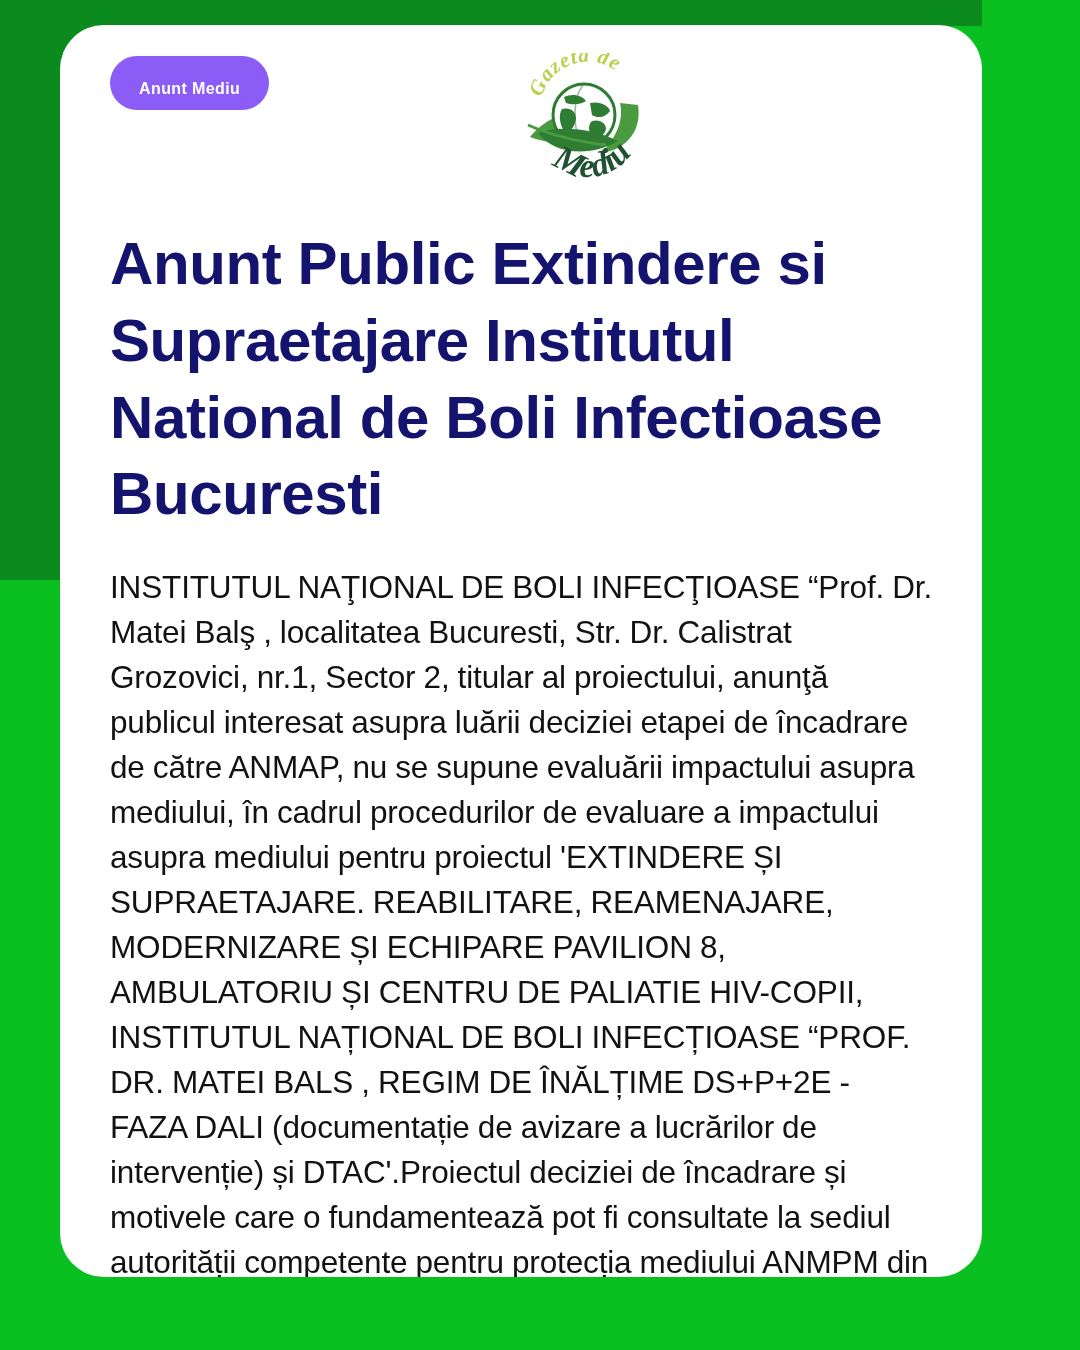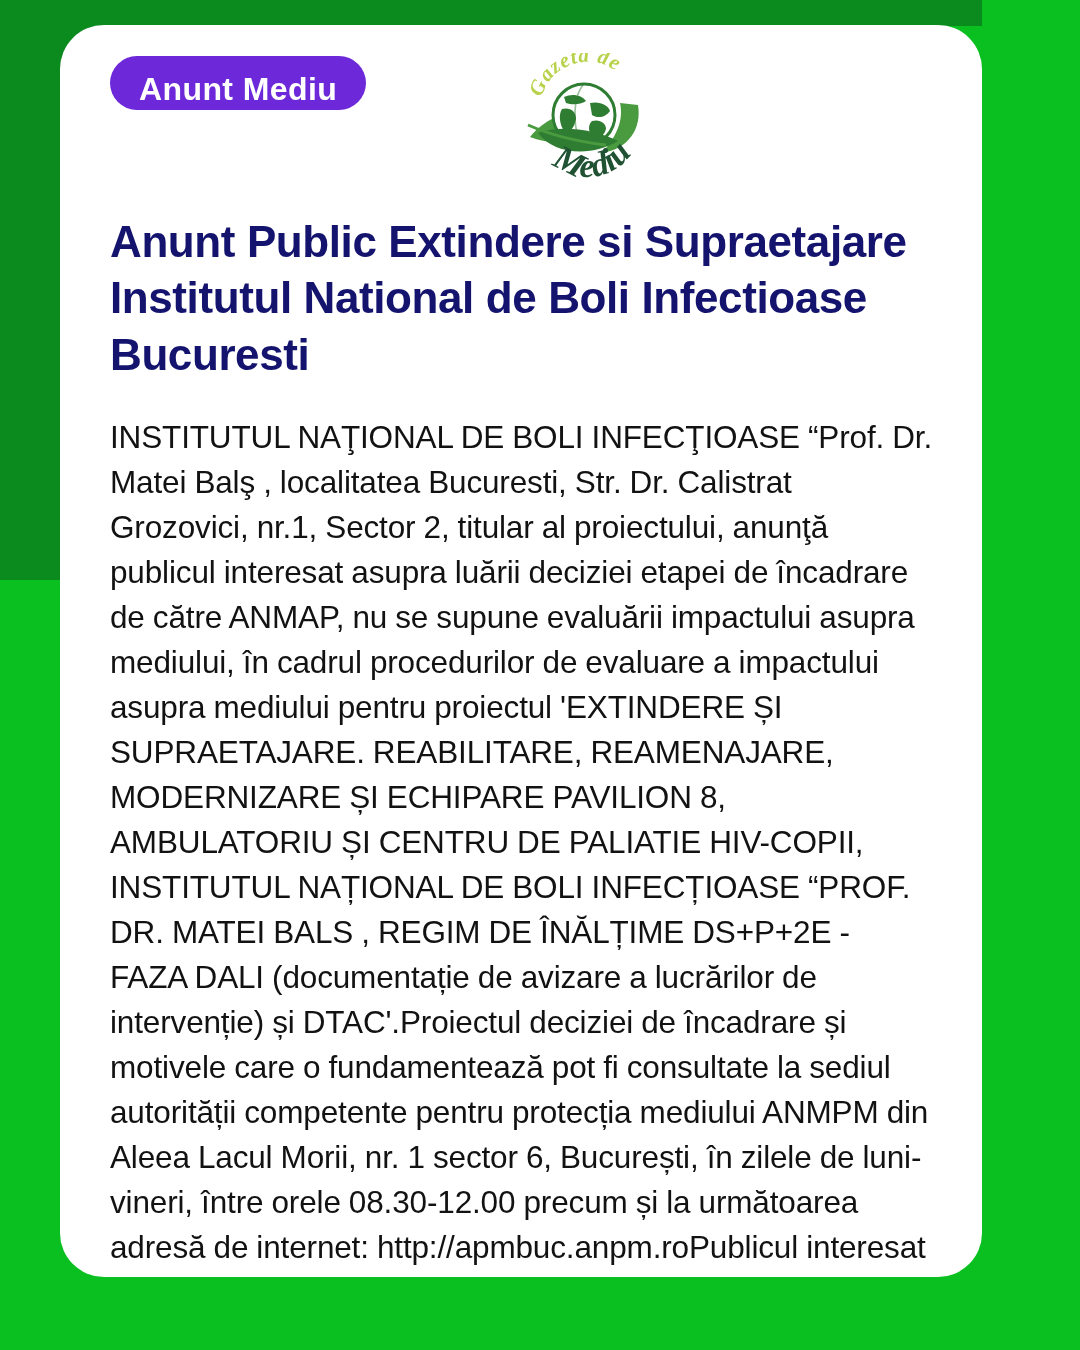--- a/index.html
+++ b/index.html
@@ -47,48 +47,48 @@
     display:flex;
     align-items:flex-start;
     height:150px;
     position:relative;
   }
 
   .badge {
     display:inline-flex;
     align-items:center;
     justify-content:center;
-    background:#6d28d9;
+    background:#8b5cf6;
     color:#ffffff;
     border-radius:40px;
     padding:26px 29px 15px 29px;
-    font-size:32px;
+    font-size:16px;
     font-weight:700;
     letter-spacing:0.4px;
     line-height:1;
     height:54px;
   }
 
   .logo-wrap {
     position:absolute;
     left:410px;
     top:-3px;
     width:130px;
     height:128px;
   }
   .logo-wrap svg { display:block; width:130px; height:128px; }
 
   
   .title {
     color:#14146e;
-    font-size:44px;
+    font-size:60px;
     font-weight:800;
     line-height:1.28;
     letter-spacing:-0.4px;
-    margin-top:8px;
+    margin-top:20px;
     max-width:845px;
   }
 
   
   .body-text {
     margin-top:32px;
     color:#121212;
     font-size:31.5px;
     line-height:45px;
     letter-spacing:-0.15px;

